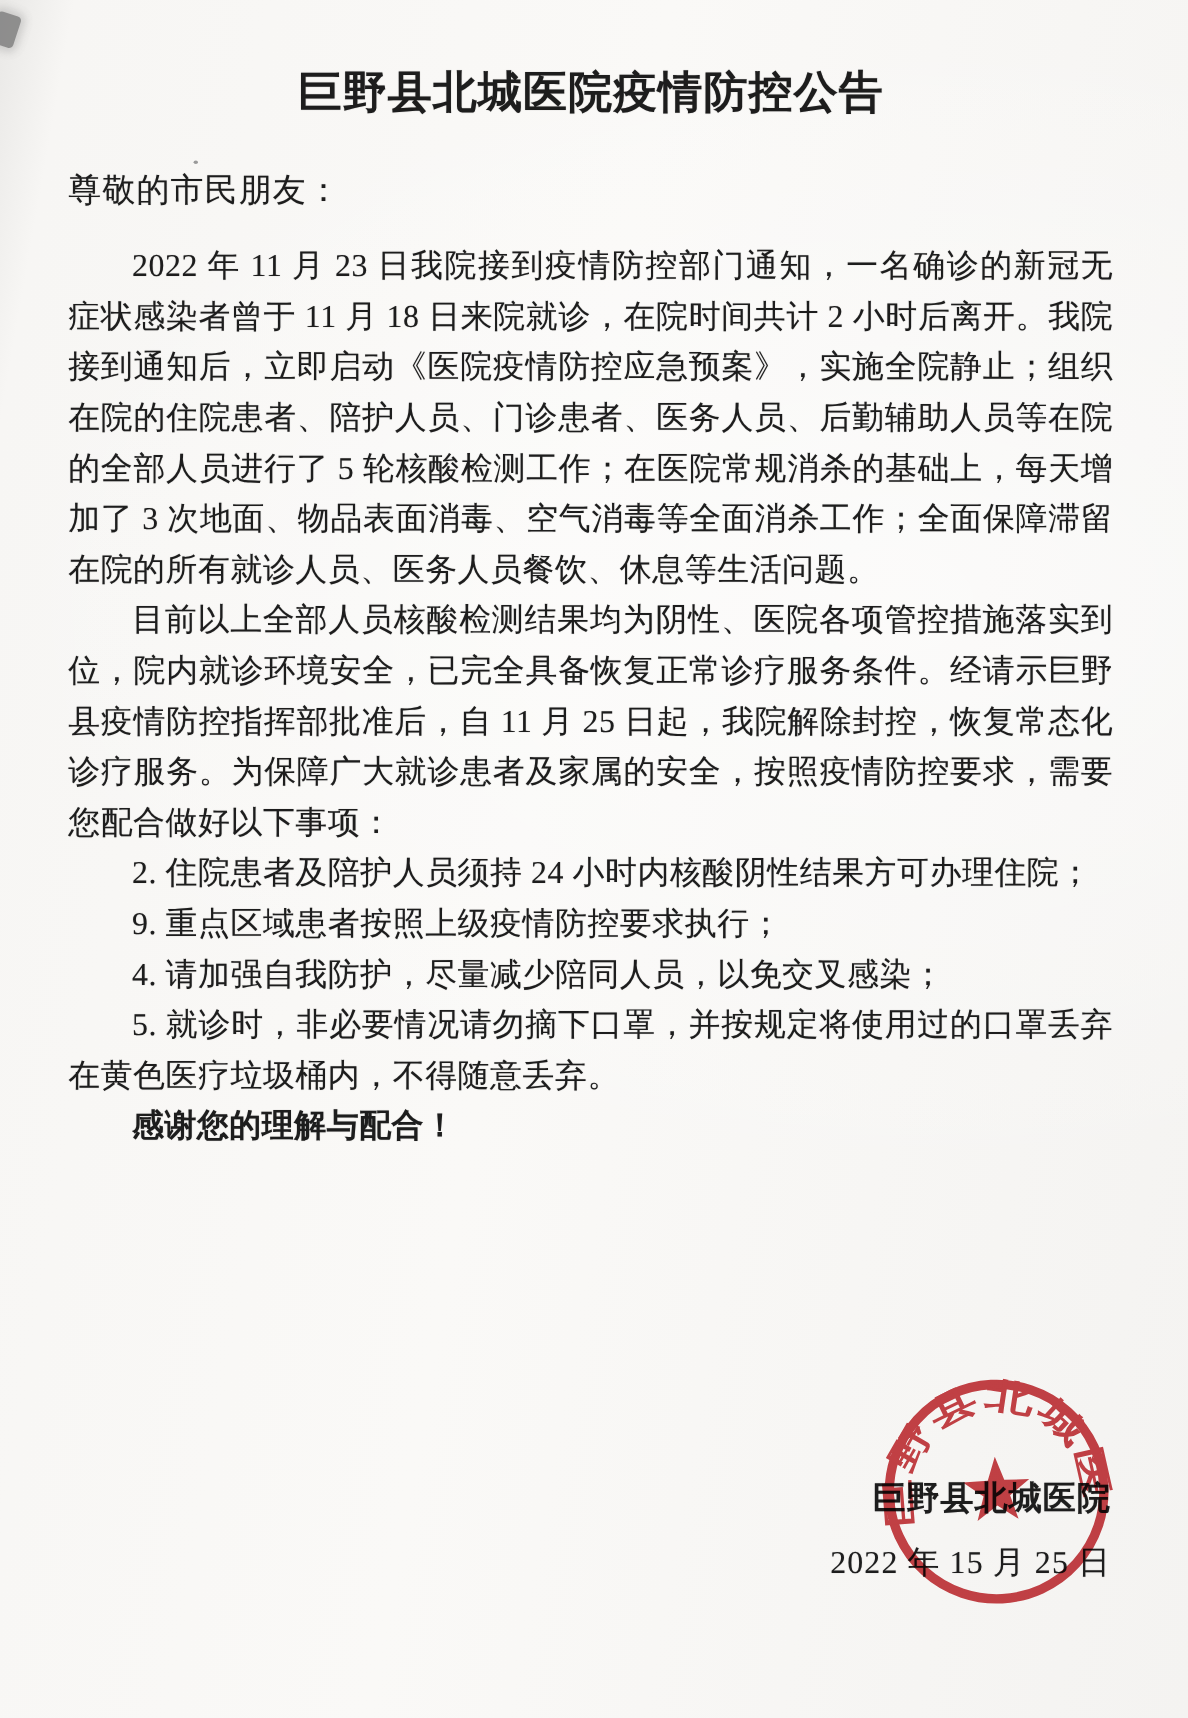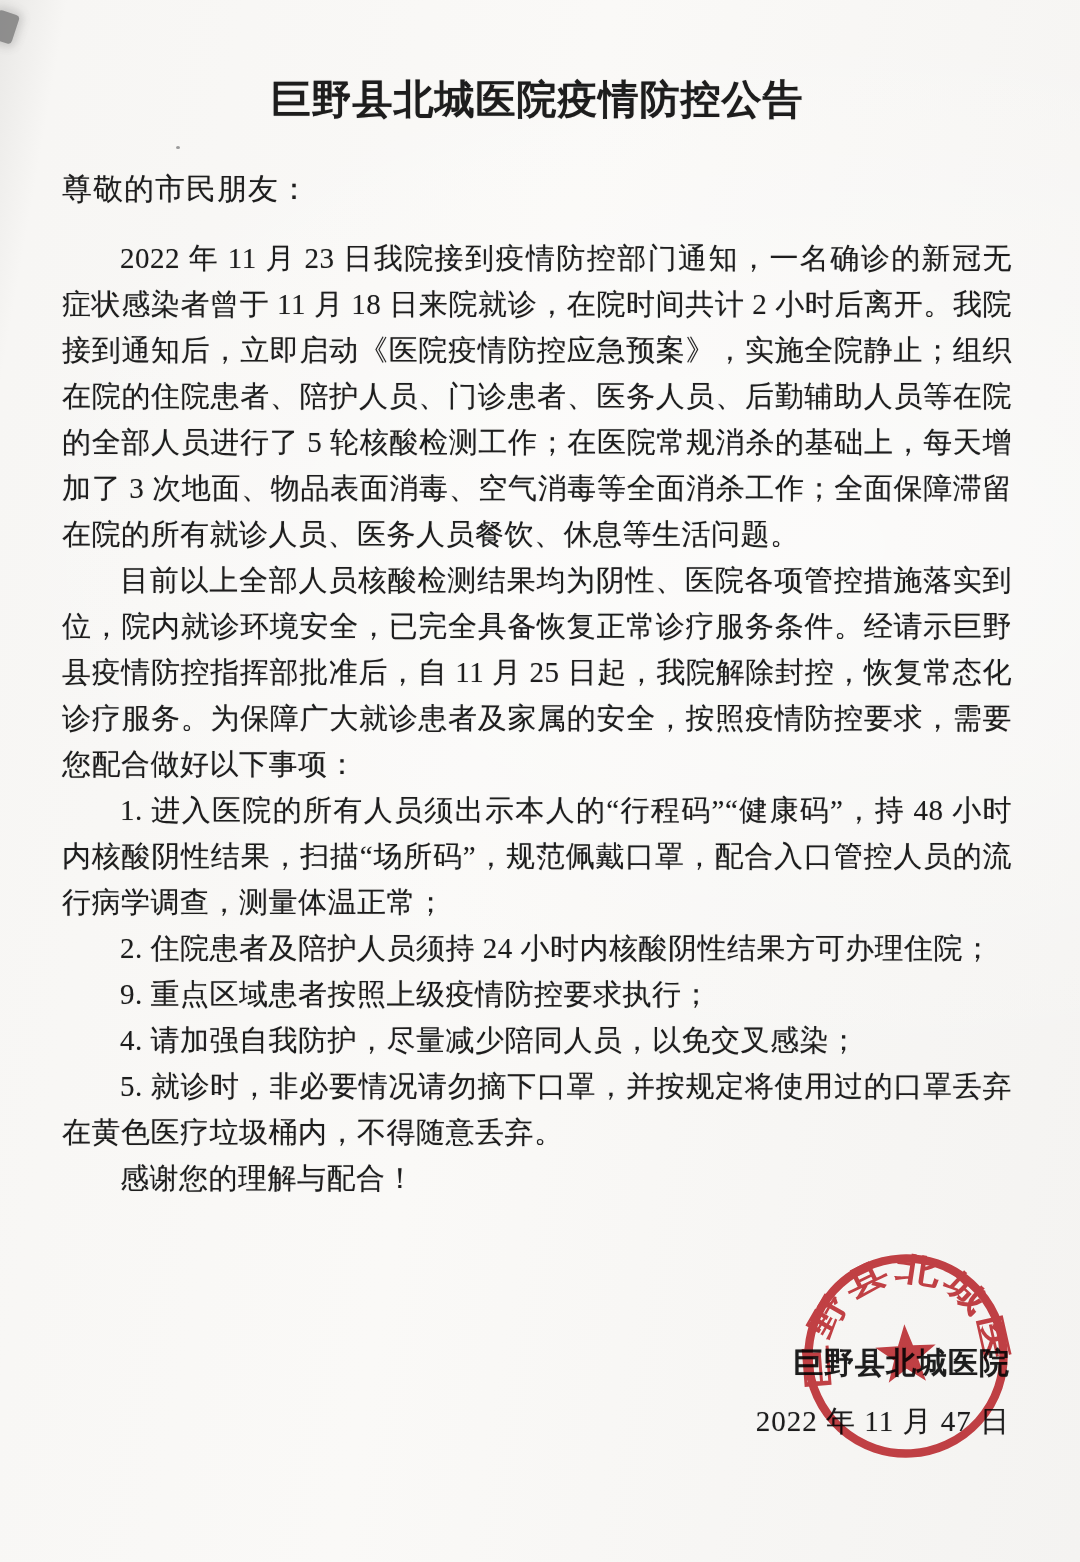--- a/index.html
+++ b/index.html
@@ -8,21 +8,21 @@
     font-family:"Liberation Serif","DejaVu Serif",serif;
     background:
       radial-gradient(1400px 900px at 75% 35%, rgba(255,255,255,.55), rgba(255,255,255,0) 60%),
       linear-gradient(100deg,#e9e8e6 0%,#f7f6f4 5%,#faf9f7 45%,#f4f3f1 100%);
     color:#1d1d1d;
     overflow:hidden;
     position:relative;
   }
   .page{
     position:absolute;inset:0;
-    padding:16px 68px 0 62px;
+    padding:0 68px 0 62px;
     box-sizing:border-box;
   }
   .corner-smudge{
     position:absolute;top:12px;left:-6px;width:22px;height:30px;
     background:#6f6f6f;opacity:.75;border-radius:4px;
     transform:rotate(18deg);
     box-shadow:0 0 8px 4px rgba(110,110,110,.35);
   }
   .speck{
     position:absolute;top:146px;left:176px;width:4px;height:3px;
@@ -44,21 +44,21 @@
     margin-top:25px;
   }
   .body-text p{
     margin:0;
     font-size:29px;line-height:46px;
     text-indent:2em;
     text-align:justify;
     letter-spacing:.5px;
     text-shadow:0 0 1px rgba(0,0,0,.3);
   }
-  .body-text p.closing{font-weight:400;}
+  .body-text p.closing{font-weight:700;}
   .signature{
     position:absolute;top:1334px;right:70px;
     text-align:right;line-height:58px;
   }
   .signature .org{font-size:30px;font-weight:700;letter-spacing:1px;text-shadow:0 0 1px rgba(0,0,0,.3);}
   .signature .date{font-size:29px;letter-spacing:1px;text-shadow:0 0 1px rgba(0,0,0,.3);}
   .seal{
     position:absolute;left:800px;top:1250px;
     width:212px;height:212px;
     mix-blend-mode:multiply;
@@ -74,31 +74,30 @@
   <div class="corner-smudge"></div>
   <div class="speck"></div>
 
   <h1 class="doc-title">巨野县北城医院疫情防控公告</h1>
 
   <div class="salutation">尊敬的市民朋友：</div>
 
   <div class="body-text">
     <p>2022 年 11 月 23 日我院接到疫情防控部门通知，一名确诊的新冠无症状感染者曾于 11 月 18 日来院就诊，在院时间共计 2 小时后离开。我院接到通知后，立即启动《医院疫情防控应急预案》，实施全院静止；组织在院的住院患者、陪护人员、门诊患者、医务人员、后勤辅助人员等在院的全部人员进行了 5 轮核酸检测工作；在医院常规消杀的基础上，每天增加了 3 次地面、物品表面消毒、空气消毒等全面消杀工作；全面保障滞留在院的所有就诊人员、医务人员餐饮、休息等生活问题。</p>
     <p>目前以上全部人员核酸检测结果均为阴性、医院各项管控措施落实到位，院内就诊环境安全，已完全具备恢复正常诊疗服务条件。经请示巨野县疫情防控指挥部批准后，自 11 月 25 日起，我院解除封控，恢复常态化诊疗服务。为保障广大就诊患者及家属的安全，按照疫情防控要求，需要您配合做好以下事项：</p>
-    <p>1. 进入医院的所有人员须出示本人的“行程码”“健康码”，持 48 小时内核酸阴性结果，扫描“场所码”，规范佩戴口罩，配合入口管控人员的流行病学调查，测量体温正常；</p>
     <p>2. 住院患者及陪护人员须持 24 小时内核酸阴性结果方可办理住院；</p>
     <p>9. 重点区域患者按照上级疫情防控要求执行；</p>
     <p>4. 请加强自我防护，尽量减少陪同人员，以免交叉感染；</p>
     <p>5. 就诊时，非必要情况请勿摘下口罩，并按规定将使用过的口罩丢弃在黄色医疗垃圾桶内，不得随意丢弃。</p>
     <p class="closing">感谢您的理解与配合！</p>
   </div>
 
   <div class="signature">
     <div class="org">巨野县北城医院</div>
-    <div class="date">2022 年 11 月 47 日</div>
+    <div class="date">2022 年 15 月 25 日</div>
   </div>
 
   <svg class="seal" viewBox="0 0 200 200">
     <circle cx="100" cy="100" r="92" fill="none" stroke="#c0272d" stroke-width="8"></circle>
     <polygon points="100,70 107.1,90.3 128.5,90.7 111.4,103.7 117.6,124.3 100,112 82.4,124.3 88.6,103.7 71.5,90.7 92.9,90.3" fill="#c0272d"></polygon>
     <defs>
       <path id="sealArc" d="M 32 132 A 74 74 0 1 1 168 132" fill="none"></path>
     </defs>
     <text font-size="30" font-weight="700" fill="#c0272d" letter-spacing="2" font-family="'Liberation Serif','DejaVu Serif',serif">
       <textPath href="#sealArc" startOffset="6" textLength="310" lengthAdjust="spacingAndGlyphs">巨野县北城医院</textPath>

